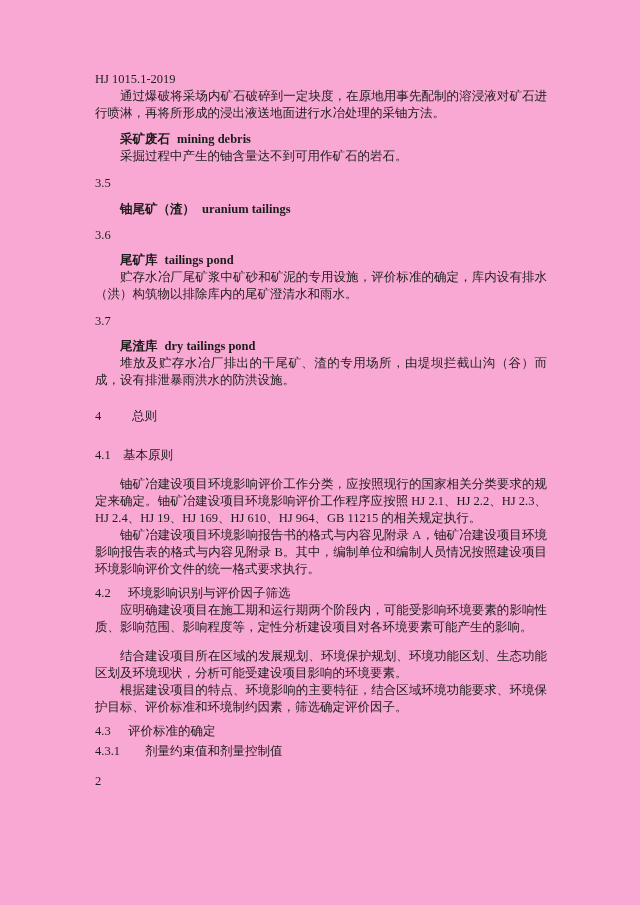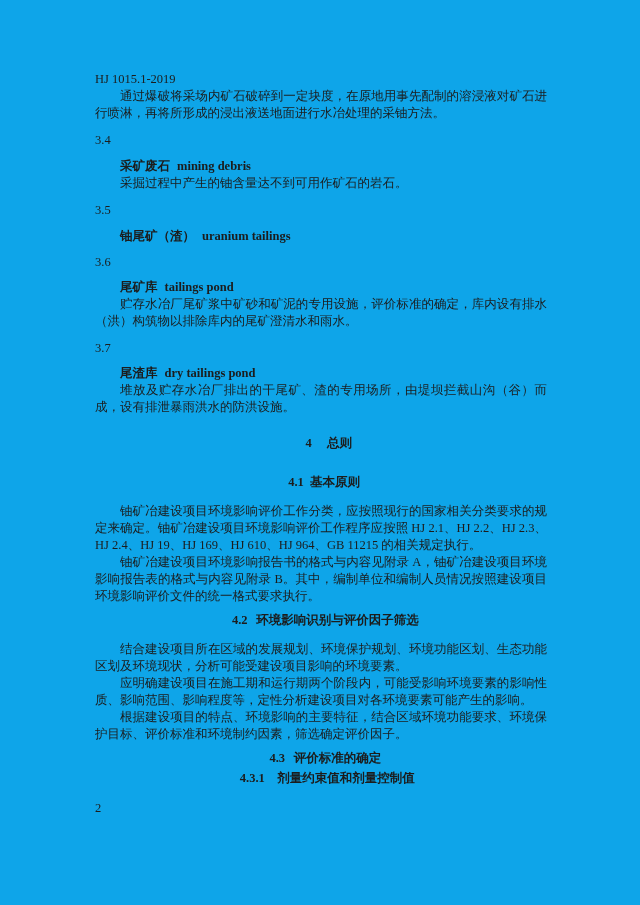--- a/index.html
+++ b/index.html
@@ -5,21 +5,21 @@
   * { box-sizing: border-box; }
   html, body { margin: 0; padding: 0; }
   body {
     width: 640px; height: 905px;
     background: #ffffff;
     font-family: "Liberation Serif", "DejaVu Serif", serif;
   }
   .page {
     position: relative;
     width: 640px; height: 905px;
-    background: #0ea5e9;
+    background: #f9a8d4;
     color: #1c1c1c;
     font-size: 12.5px;
     line-height: 17px;
     padding: 71px 93px 0 95px;
     overflow: hidden;
   }
   .doc-code { font-size: 12.5px; }
   .para {
     margin: 0;
     text-indent: 2em;
@@ -29,21 +29,21 @@
   .sec-num { margin-top: 10px; }
   .sec-num.mt9 { margin-top: 9px; }
   .term {
     margin-top: 9px;
     padding-left: 2em;
     font-weight: bold;
   }
   .term.mt8 { margin-top: 8px; }
   .term-zh { font-family: "Liberation Sans", "DejaVu Sans", sans-serif; }
   .term-en { font-family: "Liberation Serif", "DejaVu Serif", serif; margin-left: 7px; }
-  .heading { font-weight: bold; text-align: center; }
+  .heading { font-weight: normal; }
   .heading .h-num {
     display: inline-block;
     font-family: "Liberation Serif", "DejaVu Serif", serif;
   }
   .heading .h-title { font-family: "Liberation Sans", "DejaVu Sans", sans-serif; }
   .h4   { margin-top: 19px; }
   .h4   .h-num { min-width: 37px; }
   .h41  { margin-top: 22px; }
   .h41  .h-num { min-width: 28px; }
   .h42  { margin-top: 7px; }
@@ -56,21 +56,20 @@
 </style>
 </head>
 <body>
 
 <div class="page">
 
   <div class="doc-code">HJ 1015.1-2019</div>
 
   <p class="para">通过爆破将采场内矿石破碎到一定块度，在原地用事先配制的溶浸液对矿石进行喷淋，再将所形成的浸出液送地面进行水冶处理的采铀方法。</p>
 
-  <div class="sec-num">3.4</div>
   <div class="term">
     <span class="term-zh">采矿废石</span><span class="term-en">mining debris</span>
   </div>
   <p class="para">采掘过程中产生的铀含量达不到可用作矿石的岩石。</p>
 
   <div class="sec-num">3.5</div>
   <div class="term">
     <span class="term-zh">铀尾矿（渣）</span><span class="term-en">uranium tailings</span>
   </div>
 
@@ -92,22 +91,22 @@
 
   <div class="heading h41">
     <span class="h-num">4.1</span><span class="h-title">基本原则</span>
   </div>
   <p class="para after-h">铀矿冶建设项目环境影响评价工作分类，应按照现行的国家相关分类要求的规定来确定。铀矿冶建设项目环境影响评价工作程序应按照 HJ 2.1、HJ 2.2、HJ 2.3、HJ 2.4、HJ 19、HJ 169、HJ 610、HJ 964、GB 11215 的相关规定执行。</p>
   <p class="para">铀矿冶建设项目环境影响报告书的格式与内容见附录 A，铀矿冶建设项目环境影响报告表的格式与内容见附录 B。其中，编制单位和编制人员情况按照建设项目环境影响评价文件的统一格式要求执行。</p>
 
   <div class="heading h42">
     <span class="h-num">4.2</span><span class="h-title">环境影响识别与评价因子筛选</span>
   </div>
+  <p class="para">应明确建设项目在施工期和运行期两个阶段内，可能受影响环境要素的影响性质、影响范围、影响程度等，定性分析建设项目对各环境要素可能产生的影响。</p>
   <p class="para after-h">结合建设项目所在区域的发展规划、环境保护规划、环境功能区划、生态功能区划及环境现状，分析可能受建设项目影响的环境要素。</p>
-  <p class="para">应明确建设项目在施工期和运行期两个阶段内，可能受影响环境要素的影响性质、影响范围、影响程度等，定性分析建设项目对各环境要素可能产生的影响。</p>
   <p class="para">根据建设项目的特点、环境影响的主要特征，结合区域环境功能要求、环境保护目标、评价标准和环境制约因素，筛选确定评价因子。</p>
 
   <div class="heading h43">
     <span class="h-num">4.3</span><span class="h-title">评价标准的确定</span>
   </div>
 
   <div class="heading h431">
     <span class="h-num">4.3.1</span><span class="h-title">剂量约束值和剂量控制值</span>
   </div>
 

